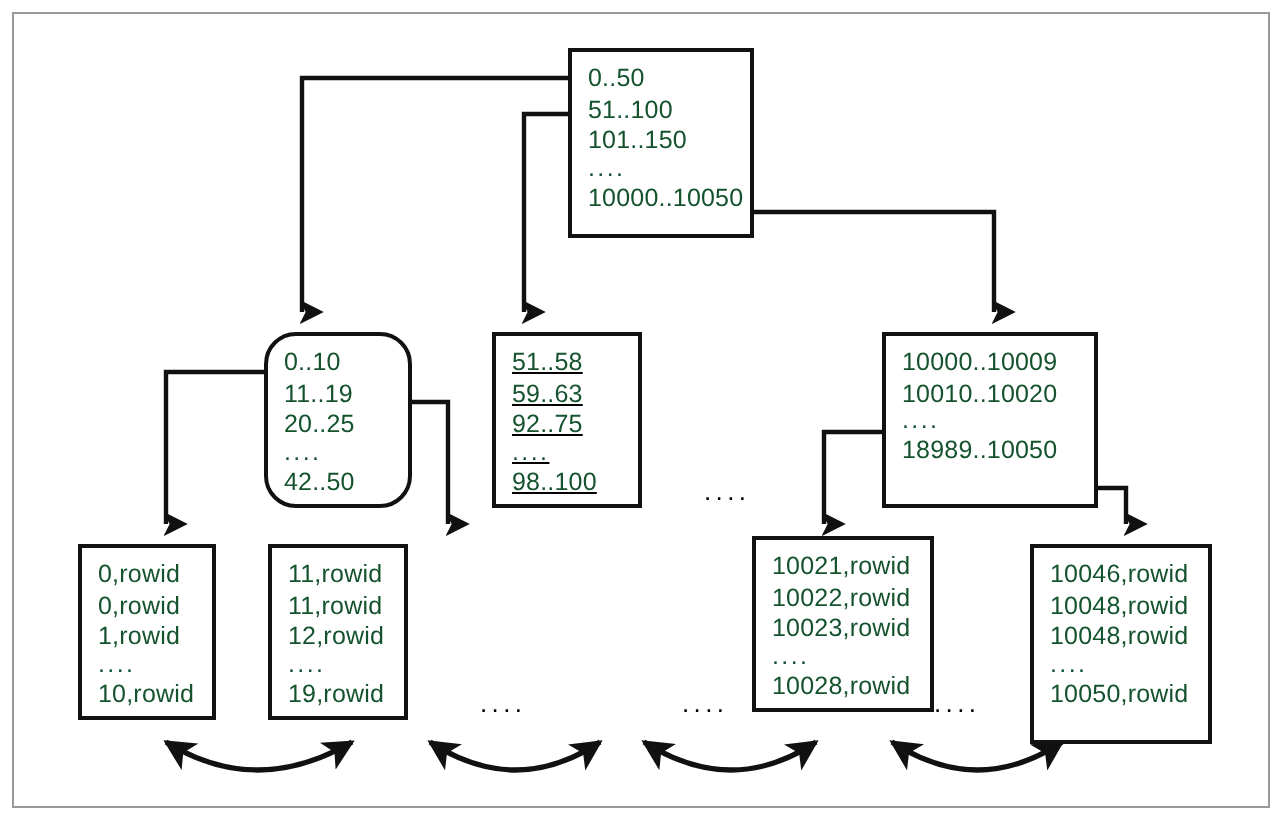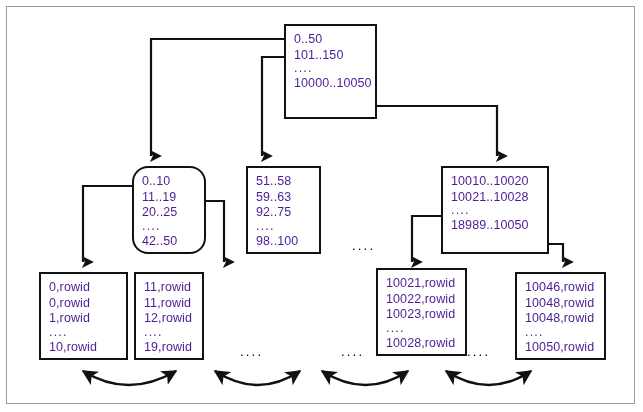--- a/index.html
+++ b/index.html
@@ -37,21 +37,21 @@
     position: absolute;
     border: 2px solid #111111;
     background: #ffffff;
     box-sizing: border-box;
     padding: 6px 0 4px 8px;
     z-index: 2;
   }
   .node .row {
     font-size: 12.5px;
     line-height: 15.5px;
-    color: #4c1d95;
+    color: #14532d;
     white-space: nowrap;
     letter-spacing: 0.1px;
   }
   .node .row.dots {
     font-size: 12.5px;
     line-height: 13px;
     letter-spacing: 1.2px;
     position: relative;
     top: -1px;
   }
@@ -104,51 +104,52 @@
     <g stroke="#111111" stroke-width="2.6" fill="none">
       <path d="M 83 371 Q 128 399 176 371" marker-start="url(#arrowStart)" marker-end="url(#arrowEnd)"></path>
       <path d="M 215 371 Q 258 399 300 371" marker-start="url(#arrowStart)" marker-end="url(#arrowEnd)"></path>
       <path d="M 322 371 Q 366 399 408 371" marker-start="url(#arrowStart)" marker-end="url(#arrowEnd)"></path>
       <path d="M 446 371 Q 489 399 531 371" marker-start="url(#arrowStart)" marker-end="url(#arrowEnd)"></path>
     </g>
   </svg>
 
   <div class="node" id="root" style="left:284px; top:24px; width:93px; height:95px;">
     <div class="row">0..50</div>
+    <div class="row">51..100</div>
     <div class="row">101..150</div>
     <div class="row dots">....</div>
     <div class="row">10000..10050</div>
   </div>
 
   <div class="node" style="left:132px; top:166px; width:74px; height:88px;border-radius:16px;">
     <div class="row">0..10</div>
     <div class="row">11..19</div>
     <div class="row">20..25</div>
     <div class="row dots">....</div>
     <div class="row">42..50</div>
   </div>
 
-  <div class="node" style="left:246px; top:166px; width:75px; height:88px;">
+  <div class="node" style="left:246px; top:166px; width:75px; height:88px;text-decoration:underline;">
     <div class="row">51..58</div>
     <div class="row">59..63</div>
     <div class="row">92..75</div>
     <div class="row dots">....</div>
     <div class="row">98..100</div>
   </div>
 
   <div class="node" style="left:441px; top:166px; width:108px; height:88px;">
+    <div class="row">10000..10009</div>
     <div class="row">10010..10020</div>
-    <div class="row">10021..10028</div>
     <div class="row dots">....</div>
     <div class="row">18989..10050</div>
   </div>
 
   <div class="ellipsis" style="left:352px; top:238px;">....</div>
 
-  <div class="node" style="left:39px; top:272px; width:89px; height:88px;">
+  <div class="node" style="left:39px; top:272px; width:69px; height:88px;">
     <div class="row">0,rowid</div>
     <div class="row">0,rowid</div>
     <div class="row">1,rowid</div>
     <div class="row dots">....</div>
     <div class="row">10,rowid</div>
   </div>
 
   <div class="node" style="left:134px; top:272px; width:70px; height:88px;">
     <div class="row">11,rowid</div>
     <div class="row">11,rowid</div>
@@ -164,21 +165,21 @@
     <div class="row">10022,rowid</div>
     <div class="row">10023,rowid</div>
     <div class="row dots">....</div>
     <div class="row">10028,rowid</div>
   </div>
 
   <div class="ellipsis" style="left:341px; top:344px;">....</div>
 
   <div class="ellipsis" style="left:467px; top:344px;">....</div>
 
-  <div class="node" style="left:515px; top:272px; width:91px; height:88px;">
+  <div class="node" style="left:515px; top:272px; width:91px; height:100px;">
     <div class="row">10046,rowid</div>
     <div class="row">10048,rowid</div>
     <div class="row">10048,rowid</div>
     <div class="row dots">....</div>
     <div class="row">10050,rowid</div>
   </div>
 
 </div>
 
 </body></html>

